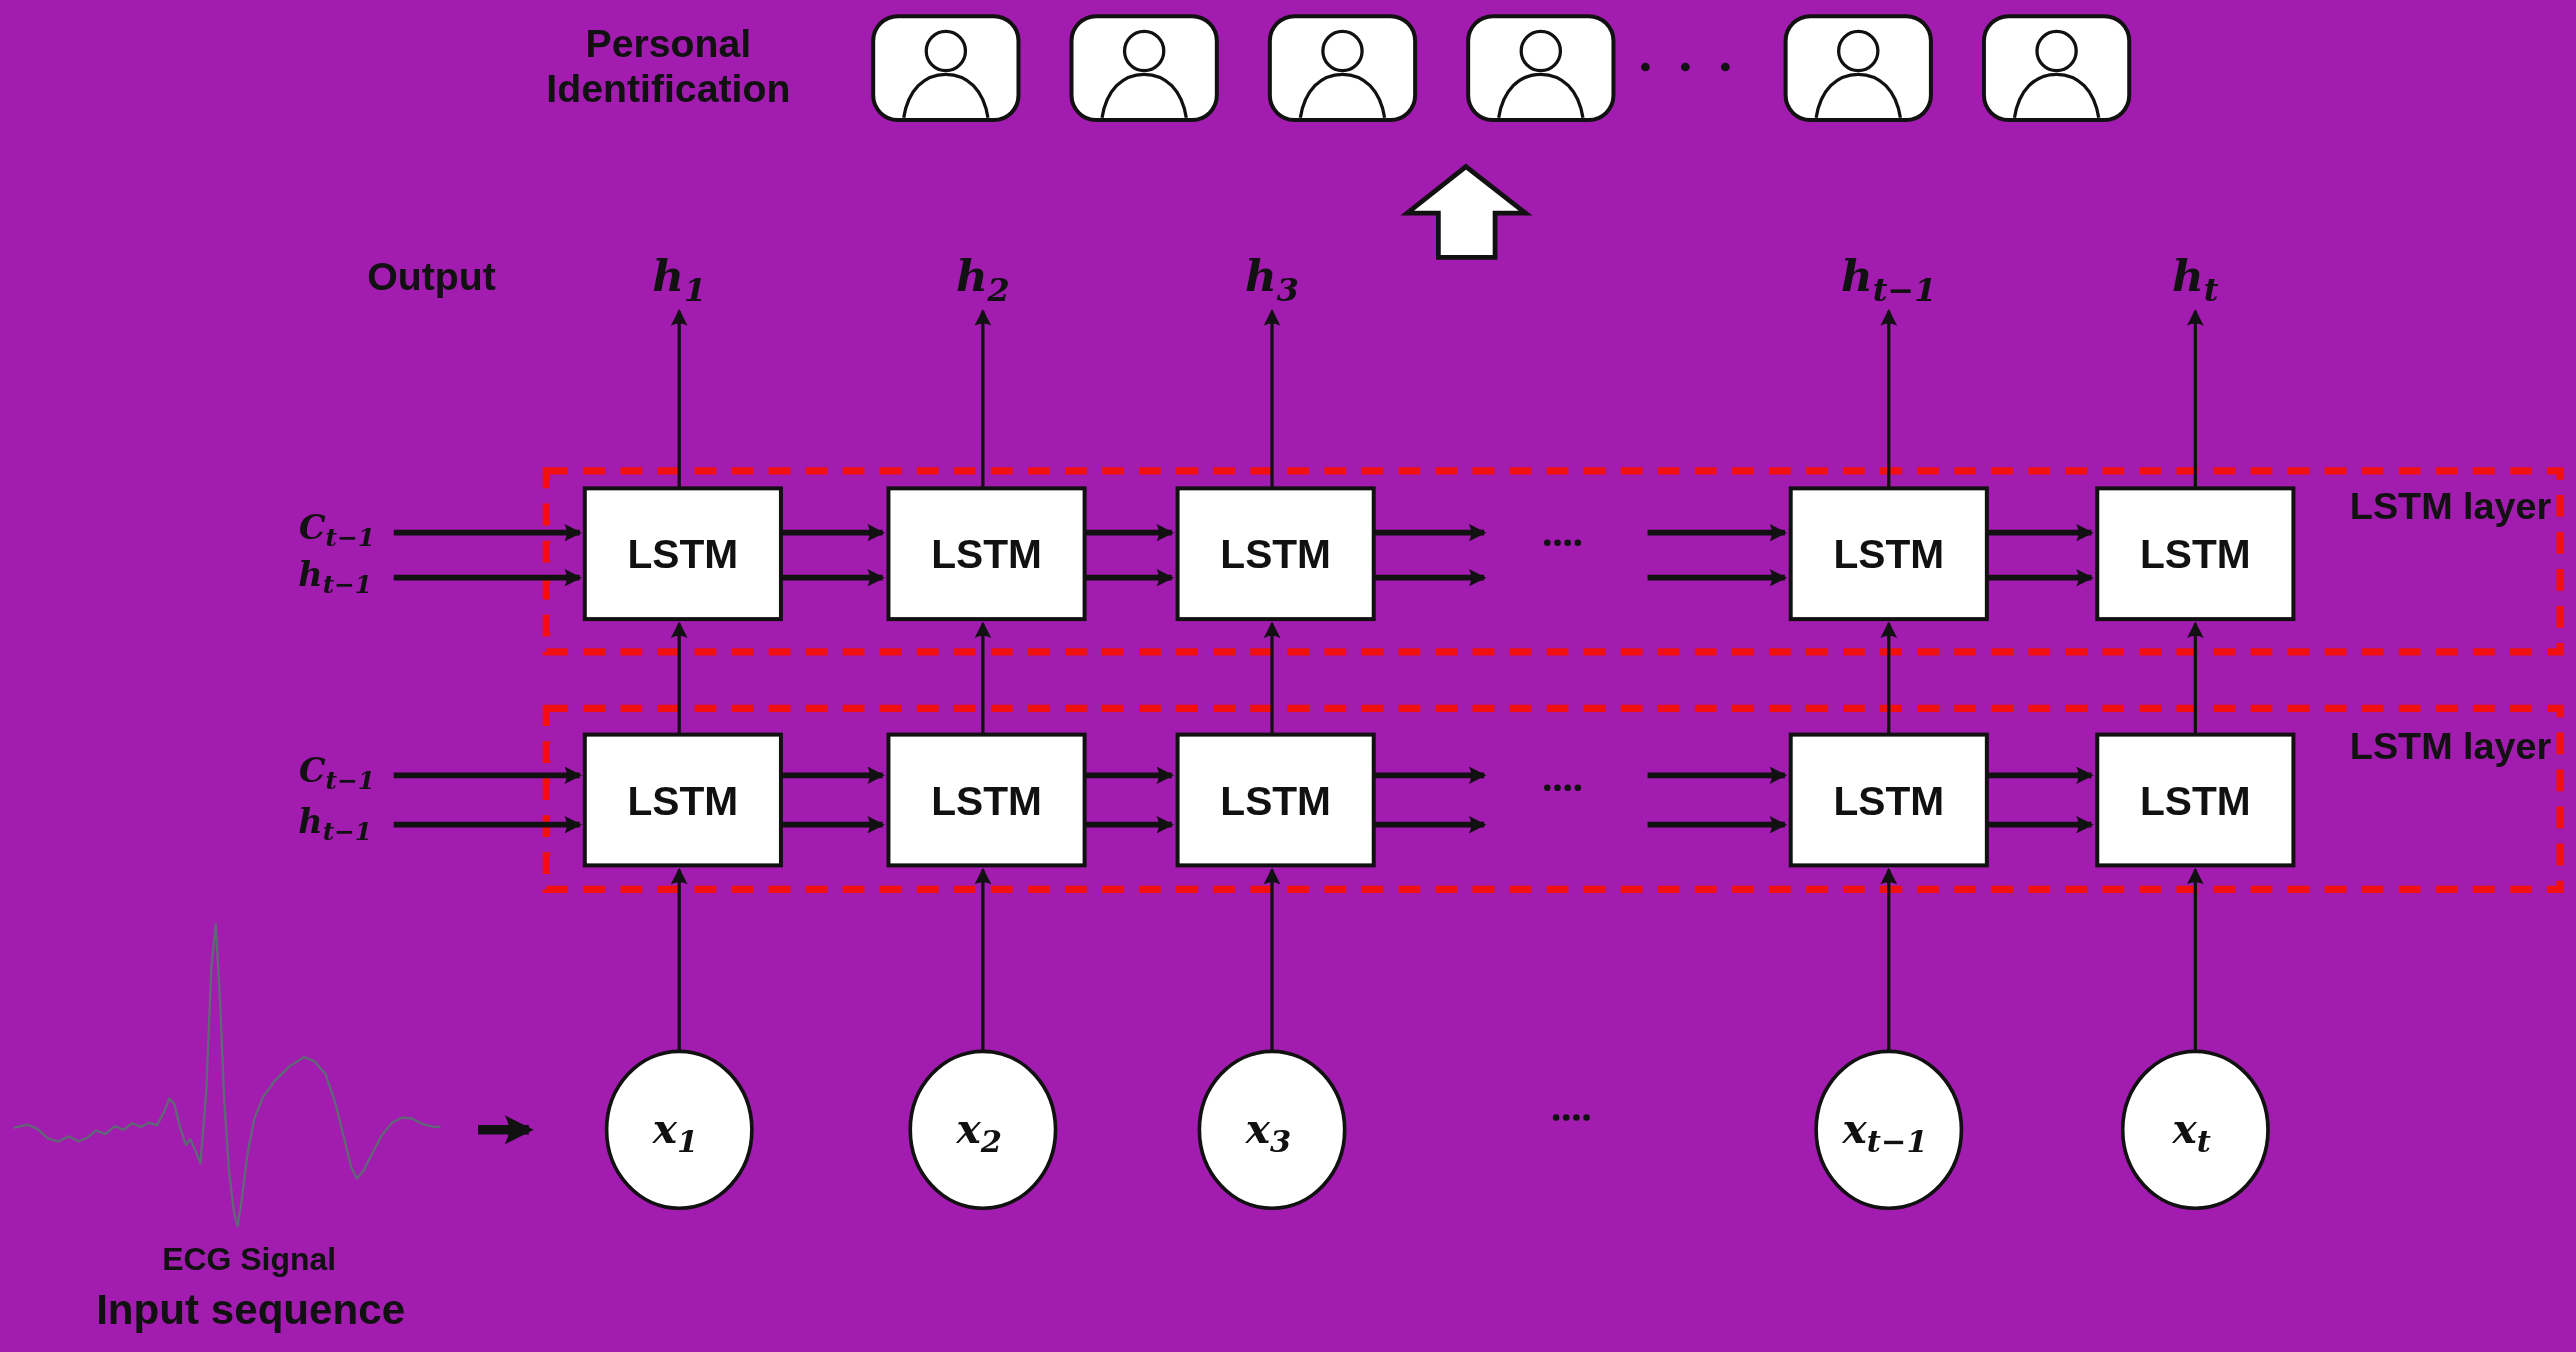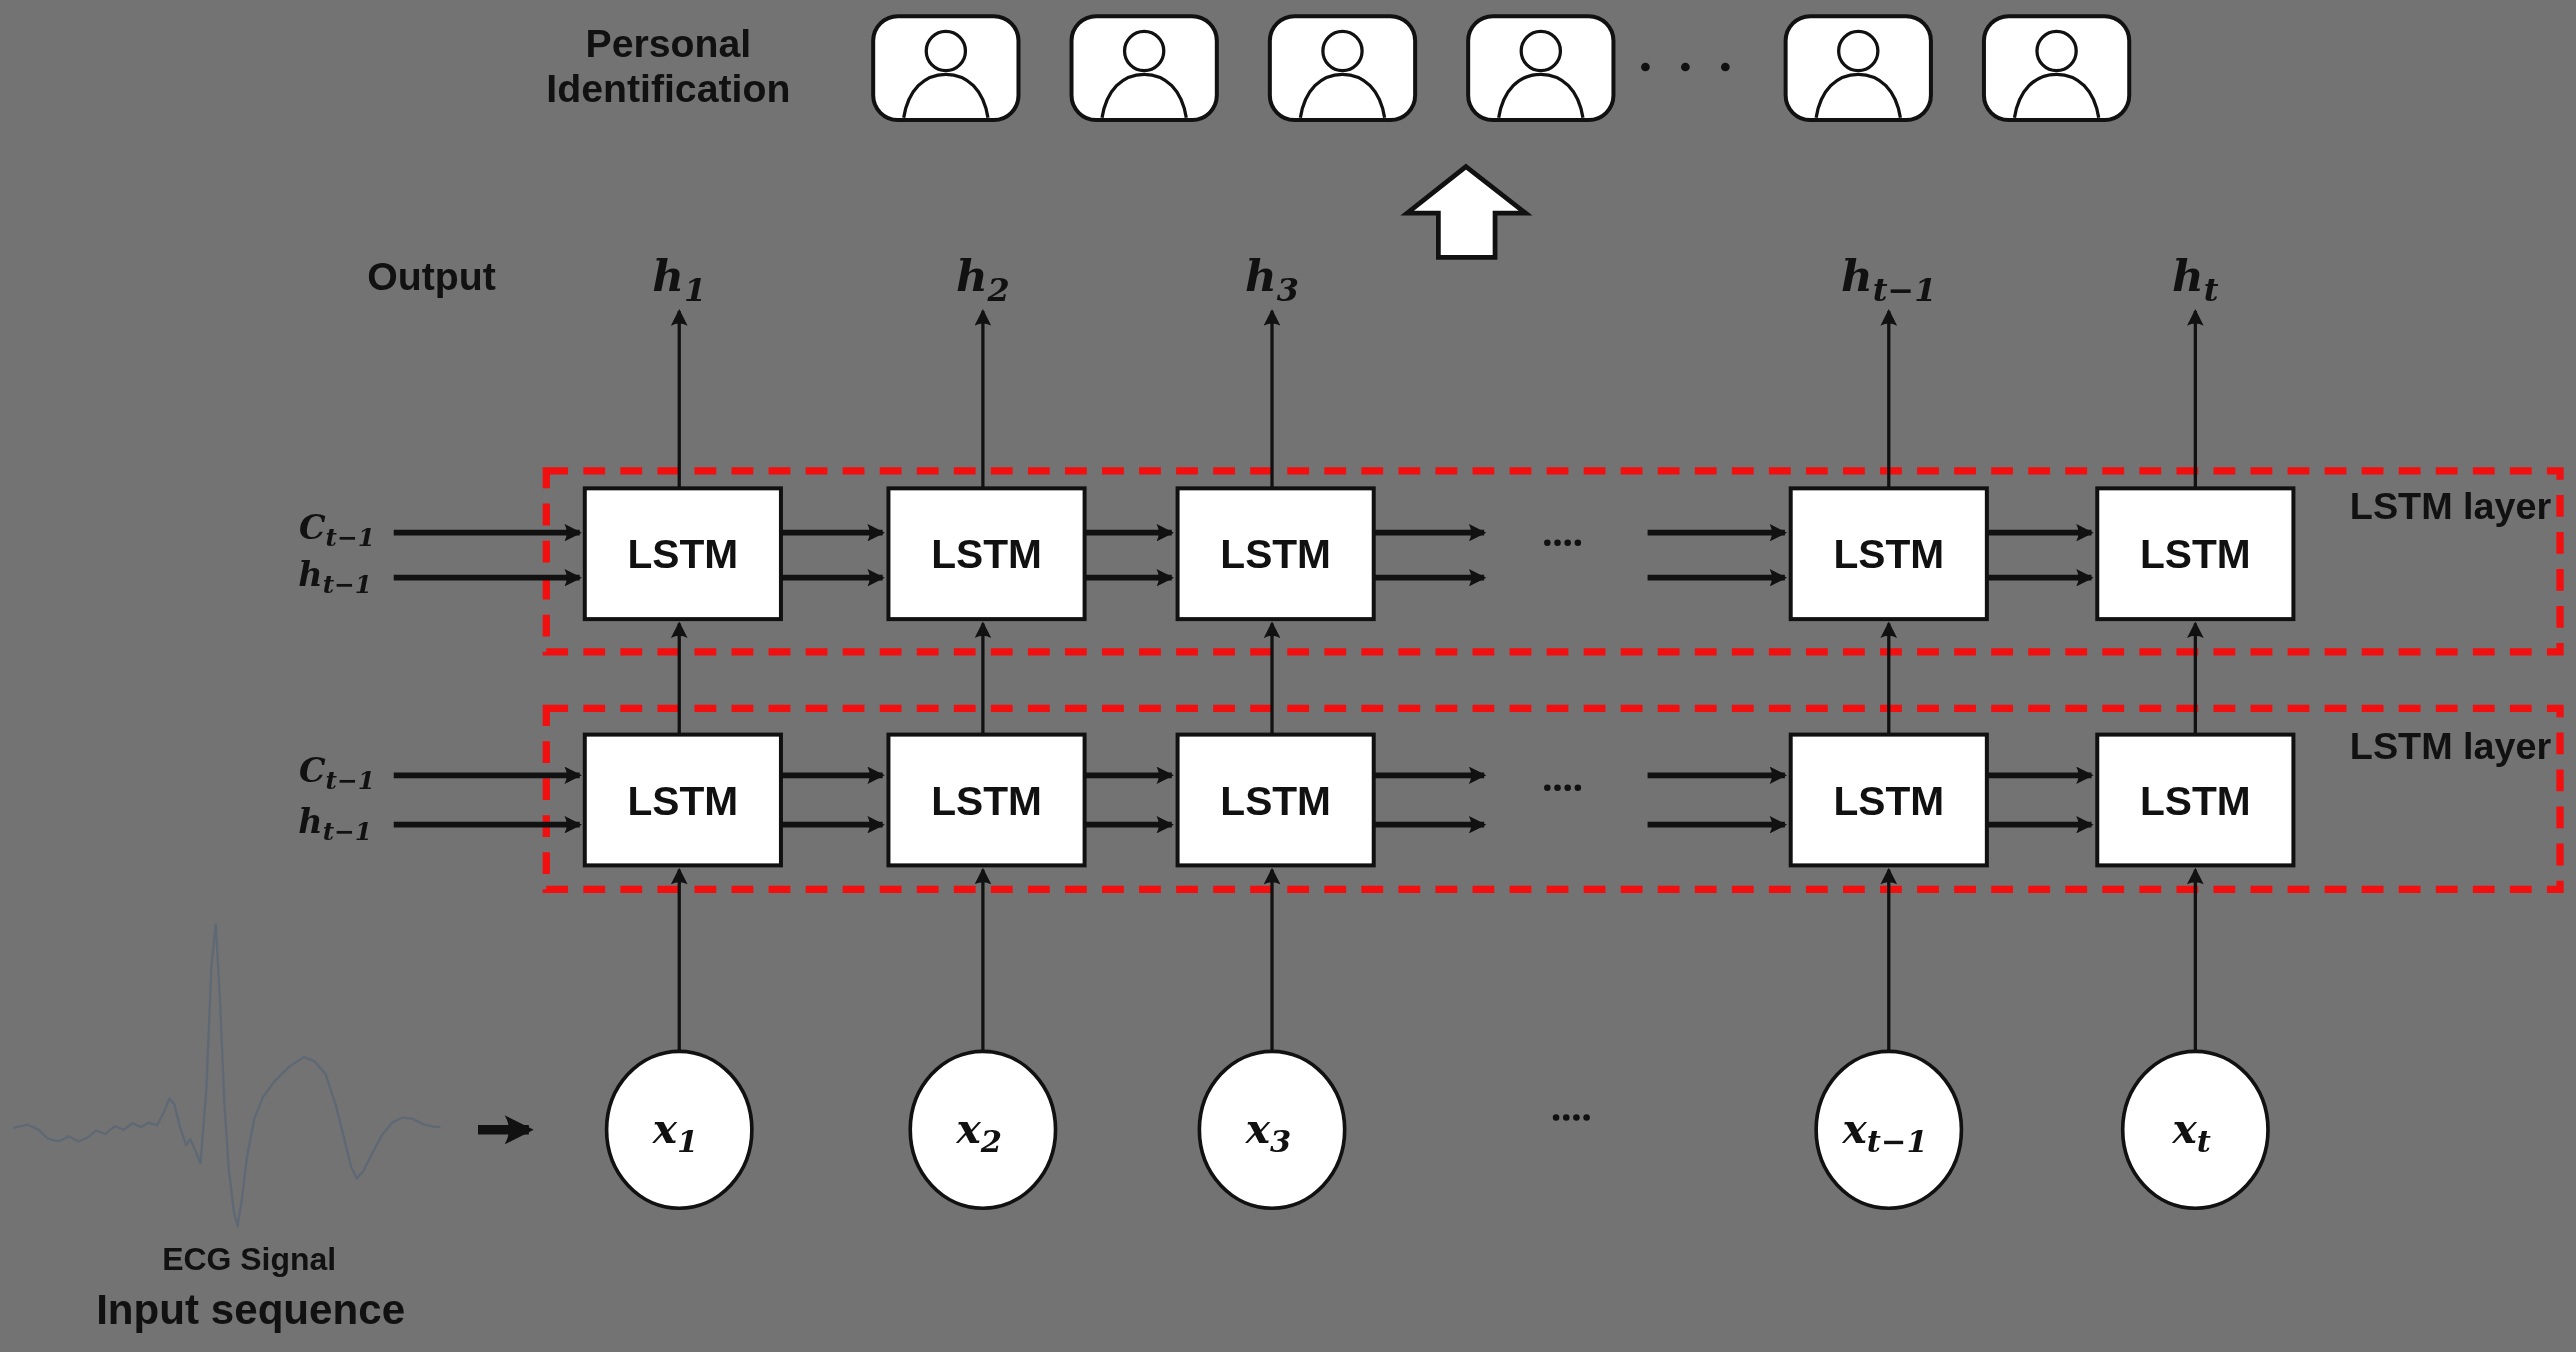--- a/index.html
+++ b/index.html
@@ -1,16 +1,16 @@
 <!DOCTYPE html>
 <html style="font-size:11.6px"><head>
 <meta charset="utf-8">
 <style>
   html,body{margin:0;padding:0;background:#ffffff;}
-  .stage{position:relative;width:2576px;height:1353px;background:#737373;overflow:hidden;}
+  .stage{position:relative;width:2576px;height:1353px;background:#a21caf;overflow:hidden;}
   svg{display:block;}
   text{font-family:"Liberation Sans", sans-serif;}
   .t-sans{font-family:"Liberation Sans", sans-serif;font-weight:bold;fill:#111111;}
   .t-math{font-family:"DejaVu Serif", serif;font-style:italic;font-weight:bold;fill:#111111;}
 </style>
 </head>
 <body>
 
 <div class="stage">
 <svg width="2576" height="1353" viewBox="0 0 3546 1862" xmlns="http://www.w3.org/2000/svg">

